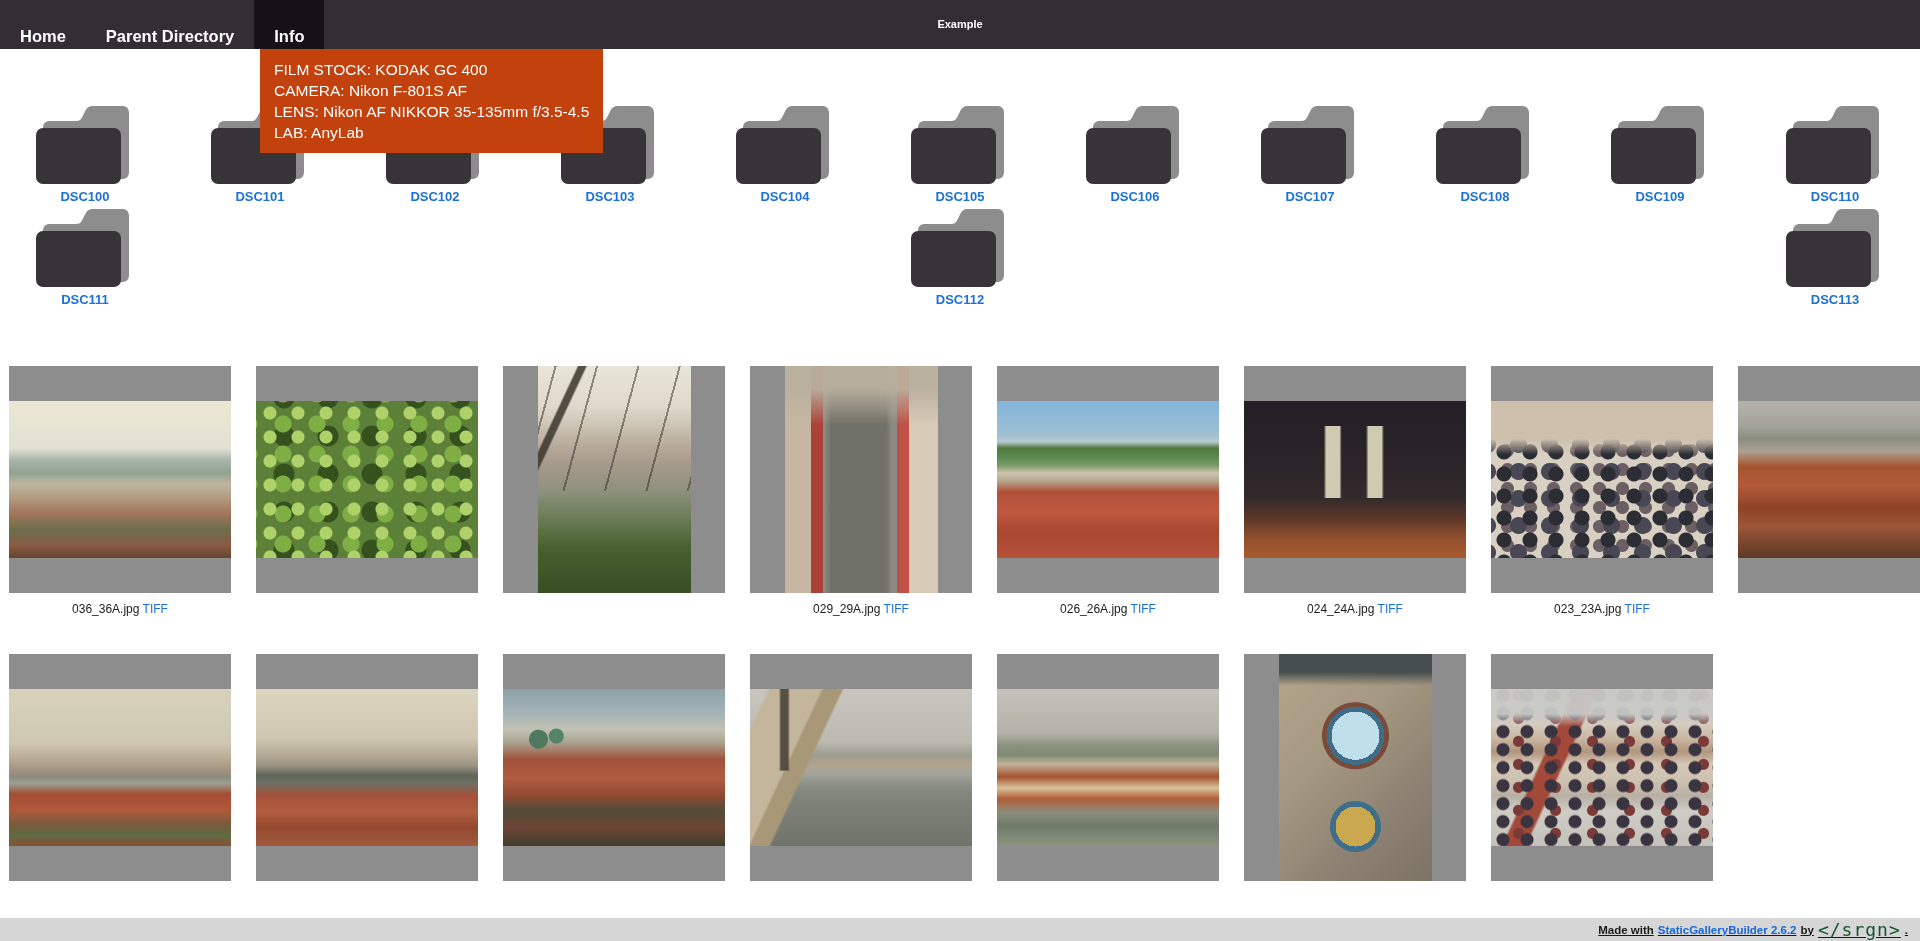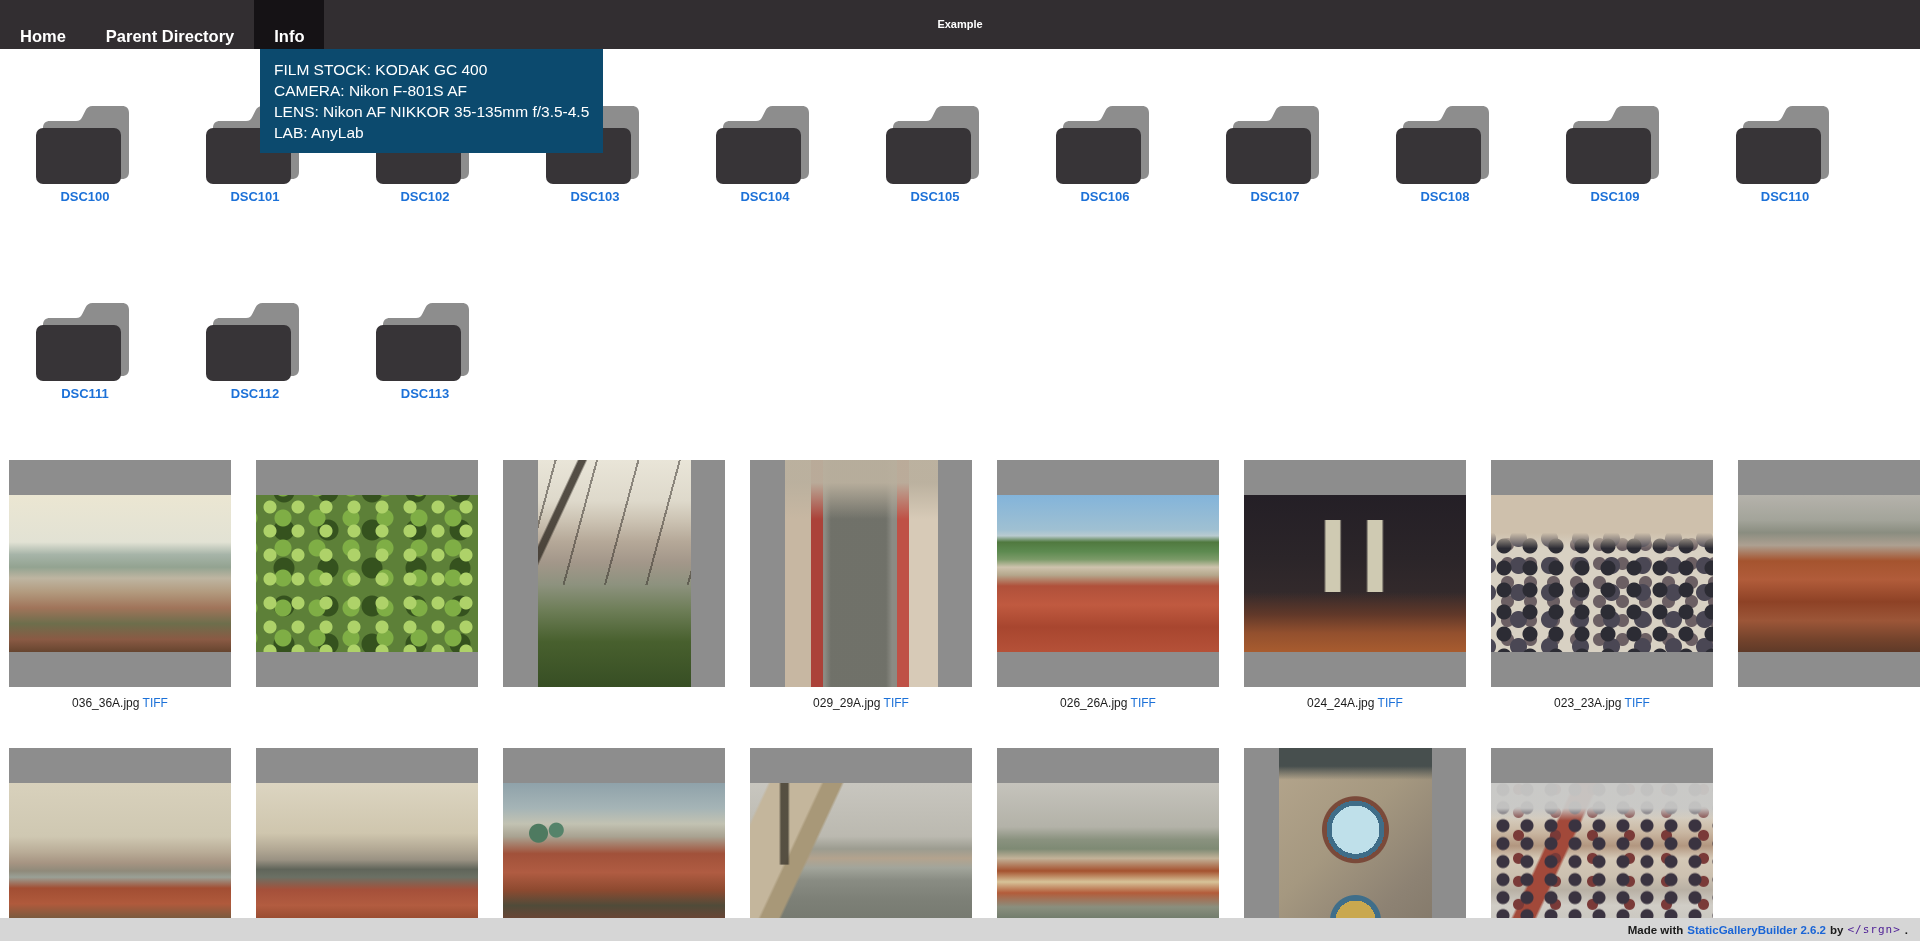--- a/index.html
+++ b/index.html
@@ -4,43 +4,43 @@
 <style>
   html,body{margin:0;padding:0;width:1920px;height:941px;overflow:hidden;background:#fff;
     font-family:"Liberation Sans",sans-serif;}
   
   nav{position:relative;height:49px;background:#322e31;display:flex;align-items:stretch;color:#fff;}
   .nav-item{padding:12px 20px;line-height:49px;font-weight:bold;font-size:16.5px;cursor:pointer;white-space:nowrap;}
   .nav-item.active{background:#151215;}
   .nav-title{position:absolute;left:0;right:0;text-align:center;line-height:49px;
     font-weight:bold;font-size:11px;pointer-events:none;}
   
-  .tooltip{position:absolute;left:260px;top:49px;background:#0c4a6e;color:#fff;
+  .tooltip{position:absolute;left:260px;top:49px;background:#c2410c;color:#fff;
     padding:10px 14px;font-size:15.5px;line-height:21px;white-space:nowrap;z-index:9;}
   
-  .folders{margin-top:52px;display:flex;flex-wrap:wrap;justify-content:flex-start;row-gap:94px;}
+  .folders{margin-top:52px;display:flex;flex-wrap:wrap;justify-content:space-between;}
   .folder{width:170px;display:flex;flex-direction:column;align-items:center;text-decoration:none;cursor:pointer;}
   .folder svg{display:block;}
   .fname{margin-top:4px;font-size:13px;font-weight:bold;color:#1c71d8;}
   
   .thumbs{margin-top:50px;display:grid;grid-template-columns:repeat(8,1fr);column-gap:7px;}
   figure.ph{margin:9px;}
   .tile{height:227px;background:#8d8d8d;display:flex;align-items:center;justify-content:center;
     overflow:hidden;cursor:pointer;}
   .img{flex:none;}
   .img.land{width:222px;height:157px;}
   .img.port{width:153px;height:227px;}
   .cap{height:43px;box-sizing:border-box;padding-top:9px;text-align:center;font-size:12px;color:#1b1b1b;}
   .cap a.tiff{color:#1c71d8;text-decoration:none;cursor:pointer;}
   
   footer{position:fixed;left:0;bottom:0;width:100%;height:23px;background:#d6d6d6;
     display:flex;align-items:center;justify-content:flex-end;gap:4px;
-    padding-right:12px;box-sizing:border-box;font-size:11.5px;font-weight:bold;color:#1a1a1a;z-index:20;}
+    padding-right:12px;box-sizing:border-box;font-size:11.5px;font-weight:bold;color:#1a1a1a;z-index:20;text-decoration:underline;}
   footer a{color:#1a65d6;text-decoration:none;cursor:pointer;}
-  .srgn{color:#4c1d95;font-family:"DejaVu Sans Mono",monospace;font-size:11px;font-weight:normal;letter-spacing:1px;}
+  .srgn{color:#14532d;font-family:"DejaVu Sans Mono",monospace;font-size:18px;font-weight:normal;letter-spacing:1px;}
   
   .a1{background:linear-gradient(180deg,#ebe6d2 0%,#e2e2d4 30%,#a6b4a8 38%,#93a391 46%,#beb5a1 53%,#b29a7e 62%,#a0745a 72%,#6d6e4c 82%,#8a5a44 92%,#66452f 100%);}
   .a2{background-color:#5d8038;background-image:
       radial-gradient(circle,#aed269 0 6px,rgba(0,0,0,0) 7px),
       radial-gradient(circle,#7fae45 0 8px,rgba(0,0,0,0) 9px),
       radial-gradient(circle,#35521e 0 10px,rgba(0,0,0,0) 11px);
       background-size:28px 24px,34px 30px,44px 38px;background-position:0 0,10px 8px,6px 16px;}
   .a3{background:
       linear-gradient(115deg,rgba(58,52,44,0) 18%,rgba(58,52,44,.85) 19%,rgba(58,52,44,.85) 22%,rgba(58,52,44,0) 23%) 0 0/100% 60% no-repeat,
       repeating-linear-gradient(105deg,rgba(0,0,0,0) 0 16px,rgba(52,46,40,.5) 16px 18px,rgba(0,0,0,0) 18px 40px) 0 0/100% 55% no-repeat,

